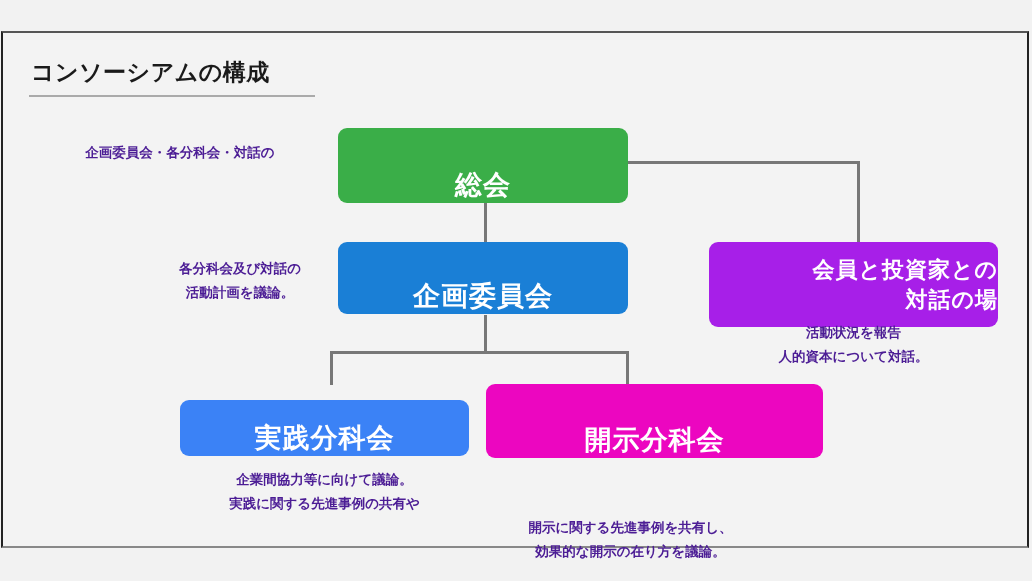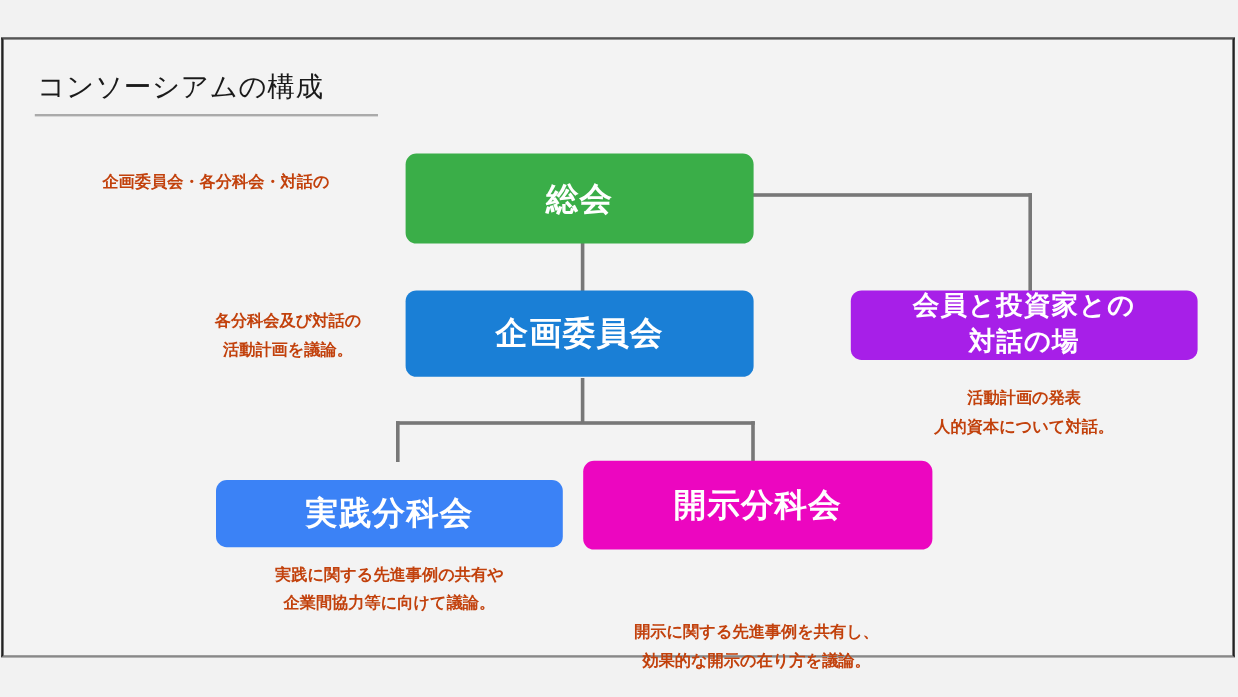--- a/index.html
+++ b/index.html
@@ -9,36 +9,36 @@
       font-family:"DejaVu Sans", "Liberation Sans", sans-serif;
     }
     .frame {
       position:absolute; left:1px; top:31px; width:1028px; height:517px;
       border-top:2px solid #555; border-left:2px solid #222;
       border-right:2px solid #222; border-bottom:2px solid #888;
       background:#f3f3f3; box-sizing:border-box;
     }
     .title {
       position:absolute; left:31px; top:57px;
-      font-size:23px; font-weight:normal; color:#1a1a1a; letter-spacing:0.5px;
+      font-size:23px; font-weight:bold; color:#1a1a1a; letter-spacing:0.5px;
       white-space:nowrap;
     }
     .title-rule {
       position:absolute; left:29px; top:95px; width:286px; height:2px; background:#aaa;
     }
     .box {
       position:absolute; border-radius:9px; color:#fff;
-      display:flex; align-items:center; justify-content:center; text-align:center;
+      display:flex; align-items:flex-end; justify-content:center; text-align:center;
       box-sizing:border-box;
     }
     .box span { display:block; }
     .big { font-size:27px; font-weight:bold; letter-spacing:1px; }
     .two { font-size:22px; font-weight:bold; line-height:30px; letter-spacing:1px; }
     .desc {
-      position:absolute; font-size:13.5px; font-weight:bold; color:#c2410c;
+      position:absolute; font-size:13.5px; font-weight:bold; color:#4c1d95;
       line-height:24px; text-align:center; white-space:nowrap;
     }
     .line { position:absolute; background:#777; }
   </style>
 </head>
 <body>
 
 <div class="frame"></div>
 
 <div class="title">コンソーシアムの構成</div>
@@ -60,36 +60,36 @@
 </div>
 
 <div class="box big" style="left:338px;top:242px;width:290px;height:72px;background:#1a7fd6;">
   <span>企画委員会</span>
 </div>
 <div class="desc" style="left:150px;top:256px;width:180px;">
   <span style="display:block">各分科会及び対話の</span>
   <span style="display:block">活動計画を議論。</span>
 </div>
 
-<div class="box two" style="left:709px;top:242px;width:289px;height:58px;background:#a71fe8;flex-direction:column;">
+<div class="box two" style="left:709px;top:242px;width:289px;height:85px;background:#a71fe8;flex-direction:column;">
   <span>会員と投資家との</span>
   <span>対話の場</span>
 </div>
 <div class="desc" style="left:709px;top:320px;width:289px;">
-  <span style="display:block">活動計画の発表</span>
+  <span style="display:block">活動状況を報告</span>
   <span style="display:block">人的資本について対話。</span>
 </div>
 
 <div class="box big" style="left:180px;top:400px;width:289px;height:56px;background:#3b82f6;">
   <span>実践分科会</span>
 </div>
 <div class="desc" style="left:180px;top:467px;width:289px;">
+  <span style="display:block">企業間協力等に向けて議論。</span>
   <span style="display:block">実践に関する先進事例の共有や</span>
-  <span style="display:block">企業間協力等に向けて議論。</span>
 </div>
 
-<div class="box big" style="left:486px;top:384px;width:291px;height:74px;background:#ec06c0;">
+<div class="box big" style="left:486px;top:384px;width:337px;height:74px;background:#ec06c0;">
   <span>開示分科会</span>
 </div>
 <div class="desc" style="left:486px;top:467px;width:289px;margin-top:48px;">
   <span style="display:block">開示に関する先進事例を共有し、</span>
   <span style="display:block">効果的な開示の在り方を議論。</span>
 </div>
 
 </body></html>

